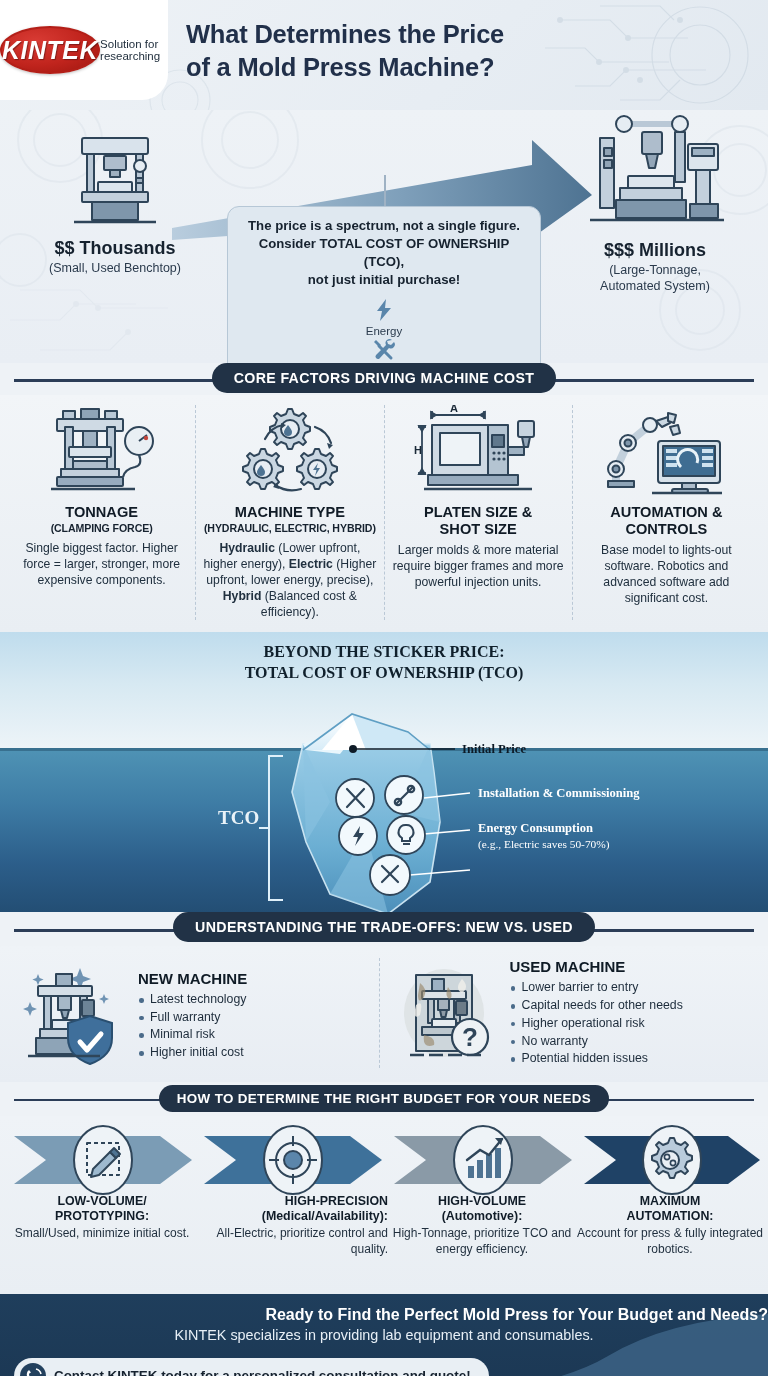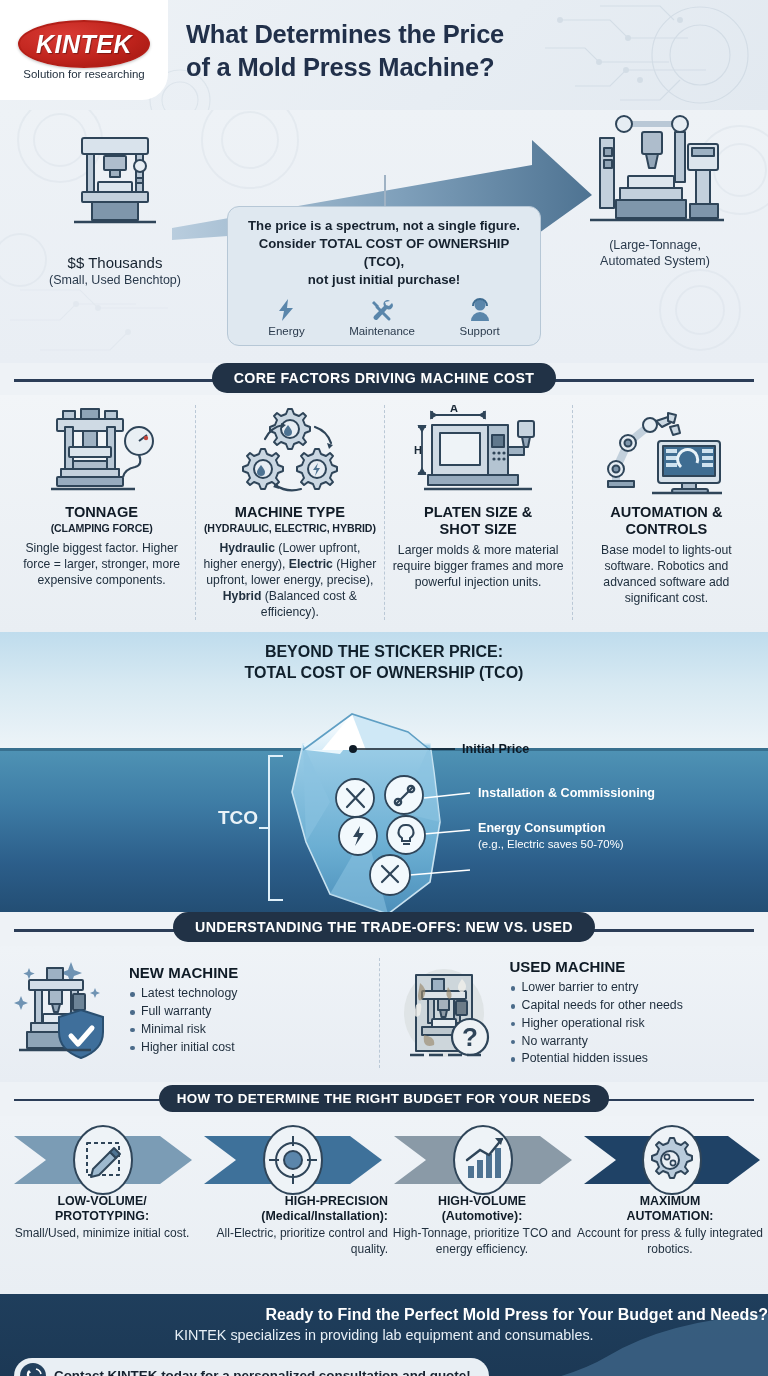--- a/index.html
+++ b/index.html
@@ -14,21 +14,21 @@
   
   .header {
     height:110px; position:relative;
     background:linear-gradient(135deg,#eef2f6 0%,#e7edf3 60%,#e2e9f0 100%);
     overflow:hidden;
   }
   .circuit-bg { position:absolute; inset:0; opacity:.55; }
   .logo-card {
     position:absolute; left:0; top:0; width:168px; height:100px;
     background:#fff; border-bottom-right-radius:26px;
-    display:flex; flex-direction:column; align-items:center; justify-content:center;
+    display:flex; flex-direction:row; align-items:center; justify-content:center;
     z-index:3;
   }
   .logo-ellipse {
     width:132px; height:48px; border-radius:50%;
     background:radial-gradient(ellipse at 35% 30%, #d93b34 0%, #c0241d 55%, #9e160f 100%);
     border:2px solid #b31f18;
     display:flex; align-items:center; justify-content:center;
     box-shadow:0 1px 3px rgba(0,0,0,.25);
   }
   .logo-ellipse span {
@@ -46,30 +46,30 @@
   
   .spectrum {
     position:relative; height:253px;
     background:linear-gradient(180deg,#eef2f6 0%,#e9eef4 100%);
     overflow:hidden;
   }
   .spec-inner { position:relative; width:768px; height:253px; z-index:2; }
   .spec-side { position:absolute; width:210px; text-align:center; }
   .spec-left { left:10px; top:20px; }
   .spec-right { right:8px; top:4px; }
-  .spec-amount { font-size:15px; font-weight:normal; color:#16222f; margin-top:20px; }
+  .spec-amount { font-size:18px; font-weight:bold; color:#16222f; margin-top:4px; }
   .spec-sub { font-size:12.5px; color:#2a3a4c; line-height:1.25; margin-top:2px; }
 
   .callout {
     position:absolute; left:227px; top:96px; width:314px;
     background:#dfe8f0; border:1.4px solid #b6c7d6; border-radius:12px;
     padding:10px 10px 8px; text-align:center;
   }
   .callout-txt { font-size:13.2px; font-weight:bold; color:#16222f; line-height:1.36; }
-  .callout-icons { display:flex; justify-content:space-around; margin-top:9px; padding:0 8px; }
+  .callout-icons { display:flex; justify-content:space-around; margin-top:9px; padding:0 8px;flex-direction:column; }
   .ci { display:flex; flex-direction:column; align-items:center; gap:3px; }
   .ci-lbl { font-size:11.5px; color:#2b3b4d; }
   .stem { position:absolute; left:384px; top:65px; width:1.5px; height:32px; background:#9fb2c4; }
 
   
   .band { position:relative; text-align:center; }
   .band-rule { position:absolute; left:14px; right:14px; top:50%; height:2.5px; background:#2b3d57; }
   .pill {
     position:relative; display:inline-block; background:#213246; color:#fff;
     font-size:14.2px; font-weight:bold; letter-spacing:.35px;
@@ -86,21 +86,21 @@
     flex:1; padding:0 7px; text-align:center; position:relative;
   }
   .fcol + .fcol { border-left:1.4px dashed #bac8d6; }
   .ficon { height:92px; display:flex; align-items:flex-end; justify-content:center; }
   .ftitle { font-size:14.6px; font-weight:bold; color:#101b26; margin-top:7px; line-height:1.16; }
   .fsub { font-size:10.6px; font-weight:bold; color:#16222f; margin-top:1px; letter-spacing:-.1px; }
   .fdesc { font-size:12.2px; color:#20303f; line-height:1.32; margin-top:6px; }
   .fdesc b { font-weight:bold; }
 
   
-  .berg { position:relative; height:280px; overflow:hidden; }
+  .berg { position:relative; height:280px; overflow:hidden;font-family:Liberation Serif, serif; }
   .sky { position:absolute; inset:0 0 163px 0;
     background:linear-gradient(180deg,#bfdced 0%,#d7e9f2 45%,#edf4f8 100%); }
   .sea { position:absolute; left:0; right:0; top:117px; bottom:0;
     background:linear-gradient(180deg,#4f93b5 0%,#3d7ba4 35%,#2c5e8a 70%,#234e74 100%); }
   .sealine { position:absolute; left:0; right:0; top:116px; height:2.5px; background:#38708f; }
   .berg-title {
     position:absolute; left:0; right:0; top:10px; text-align:center;
     font-size:16px; font-weight:bold; color:#10202c; line-height:1.3; z-index:5;
   }
   .berg-svg { position:absolute; left:0; top:0; z-index:3; }
@@ -110,21 +110,21 @@
   }
   .lbl { position:absolute; z-index:6; }
   .lbl-main { font-size:12.6px; font-weight:bold; line-height:1.2; }
   .lbl-sub { font-size:11.4px; line-height:1.25; }
   .lbl-dark .lbl-main { color:#0d1a26; }
   .lbl-light .lbl-main, .lbl-light .lbl-sub { color:#ffffff; }
 
   
   .nvu {
     background:linear-gradient(180deg,#eff3f7 0%,#e8edf3 100%);
-    padding:12px 1px 14px; display:flex; align-items:flex-start;
+    padding:12px 10px 14px; display:flex; align-items:flex-end;
   }
   .nvu-half { flex:1; display:flex; align-items:center; gap:10px; padding:0 6px; }
   .nvu-half + .nvu-half { border-left:1.4px dashed #bac8d6; padding-left:16px; }
   .nvu-txt { flex:1; }
   .nvu-title { font-size:15px; font-weight:bold; color:#0f1b26; margin-bottom:4px; }
   .nvu-list { list-style:none; }
   .nvu-list li {
     font-size:12.3px; color:#1d2c3b; line-height:1.44;
     position:relative; padding-left:12px;
   }
@@ -278,20 +278,21 @@
             <rect x="40" y="74" width="62" height="12" fill="#c3d0dc"></rect>
             <rect x="36" y="86" width="70" height="18" fill="#7f96ab"></rect>
             <rect x="108" y="30" width="30" height="26" rx="2" fill="#dce5ed"></rect>
             <rect x="112" y="34" width="22" height="8" fill="#9db1c3"></rect>
             <rect x="116" y="56" width="14" height="34" fill="#c3d0dc"></rect>
             <rect x="110" y="90" width="28" height="14" fill="#7f96ab"></rect>
             <rect x="95" y="18" width="10" height="50" fill="#b9c8d6"></rect>
           </g>
           <line x1="10" y1="106" x2="144" y2="106" stroke="#2f4559" stroke-width="2.5"></line>
         </svg>
+        <div class="spec-amount">$$$ Millions</div>
         <div class="spec-sub">
           <div>(Large-Tonnage,</div>
           <div>Automated System)</div>
         </div>
       </div>
 
       <div class="stem"></div>
 
       <div class="callout">
         <div class="callout-txt">
@@ -717,21 +718,21 @@
       <div class="acol" style="left:6px; width:192px; top:-2px;">
         <div class="acol-t">
           <div>LOW-VOLUME/</div>
           <div>PROTOTYPING:</div>
         </div>
         <div class="acol-d">Small/Used, minimize initial cost.</div>
       </div>
       <div class="acol" style="left:196px; width:192px; top:-2px;text-align:right;">
         <div class="acol-t">
           <div>HIGH-PRECISION</div>
-          <div>(Medical/Installation):</div>
+          <div>(Medical/Availability):</div>
         </div>
         <div class="acol-d">All-Electric, prioritize control and quality.</div>
       </div>
       <div class="acol" style="left:386px; width:192px; top:-2px;">
         <div class="acol-t">
           <div>HIGH-VOLUME</div>
           <div>(Automotive):</div>
         </div>
         <div class="acol-d">High-Tonnage, prioritize TCO and energy efficiency.</div>
       </div>

